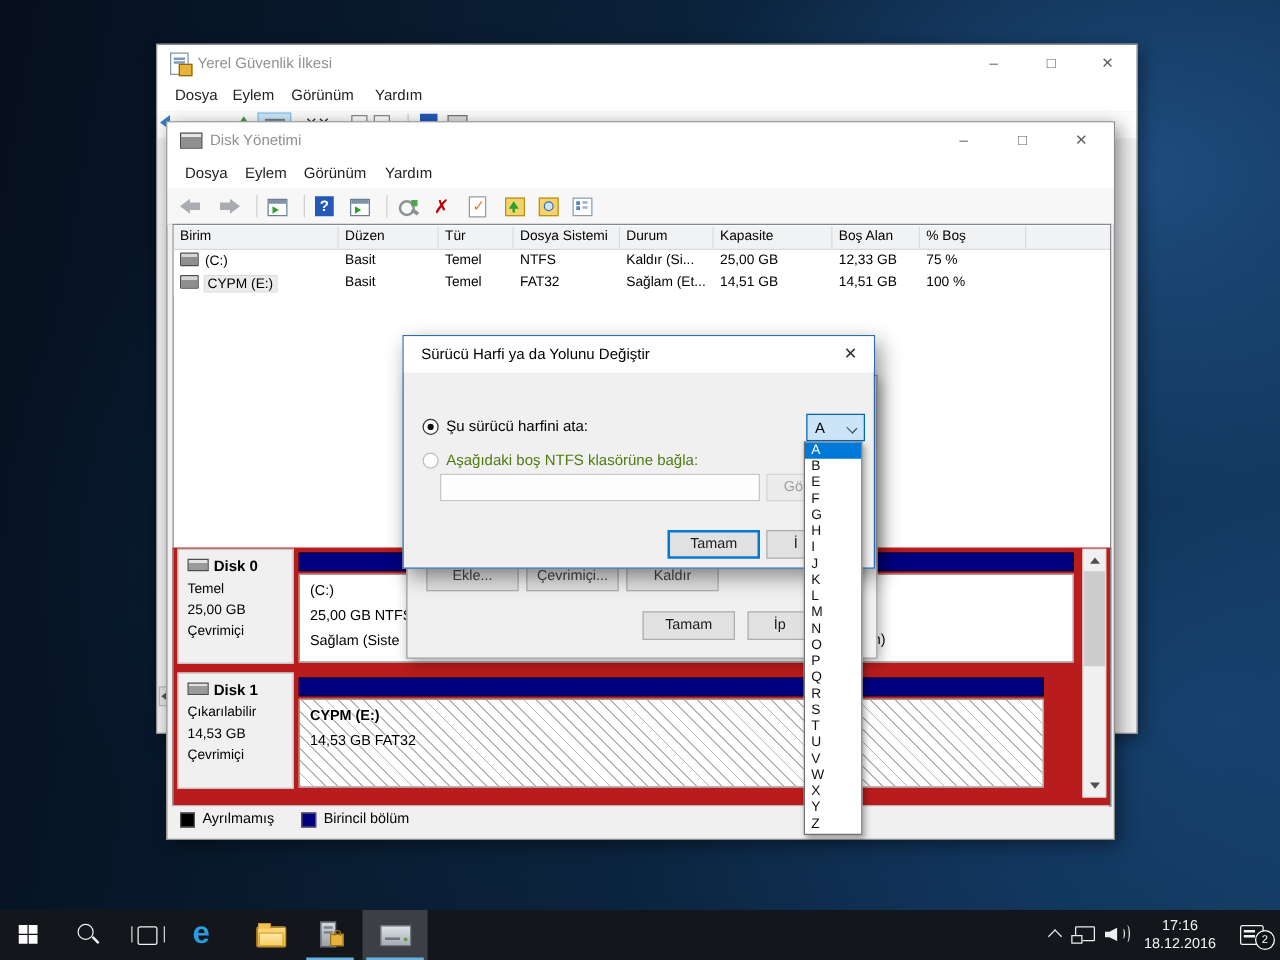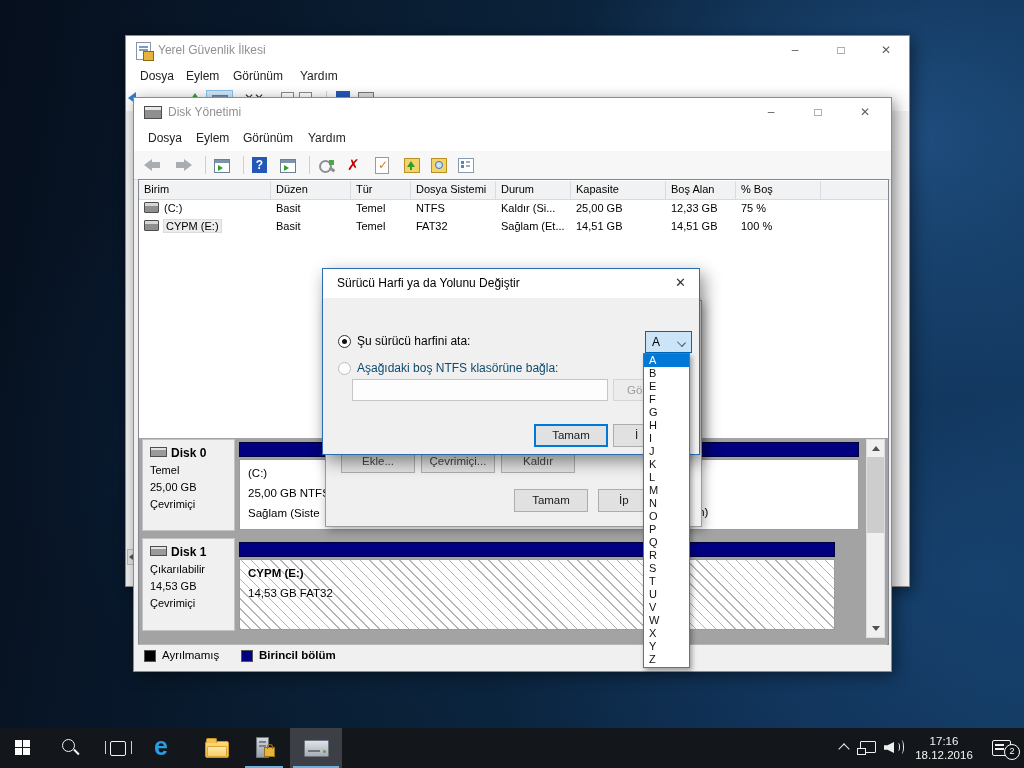--- a/index.html
+++ b/index.html
@@ -35,21 +35,21 @@
   .tb-win i{position:absolute;left:0;right:0;top:0;height:3px;background:#7d92ab;}
   .tb-win b{position:absolute;left:3px;top:5px;width:0;height:0;border:3px solid transparent;border-left:5px solid #2f9e2f;}
   .vol-icon{display:inline-block;width:13px;height:9px;border:1px solid #4d4d4d;border-radius:1px;
     background:linear-gradient(#d6d6d6 0 3px,#8f8f8f 3px 100%);vertical-align:-1px;margin-right:5px;}
   .vl{position:absolute;background:#fff;border:1px solid #828790;}
   .vl-header{position:absolute;left:0;right:0;top:1px;height:18px;background:#f1f2f3;border-bottom:1px solid #d9d9d9;display:flex;}
   .vl-h{box-sizing:border-box;border-right:1px solid #d9dbde;font-size:11px;padding:2px 17px 0 5px;white-space:nowrap;overflow:hidden;}
   .vl-row{position:absolute;left:0;right:0;height:18px;display:flex;background:#fff;}
   .vl-c{box-sizing:border-box;font-size:11px;padding:2px 0 0 5px;white-space:nowrap;overflow:hidden;}
   .sel-soft{background:#ececec;outline:1px solid #dcdcdc;padding:0 2px;}
-  .graph{position:absolute;background:#a3a3a3;border:1px solid #828790;border-top:none;}
+  .graph{position:absolute;background:#b91c1c;border:1px solid #828790;border-top:none;}
   .disk-label{position:absolute;background:#f0f0f0;border:1px solid #c3c3c3;font-size:11px;padding:5px 0 0 7px;box-sizing:border-box;line-height:17px;}
   .disk-label b{font-size:12px;}
   .disk-glyph{display:inline-block;width:15px;height:8px;border:1px solid #4d4d4d;
     background:linear-gradient(#e2e2e2 0 2px,#9a9a9a 2px 100%);margin-right:4px;vertical-align:0px;}
   .pbar{position:absolute;background:#000080;border:1px solid #00003c;box-sizing:border-box;}
   .pbody{position:absolute;background:#fff;border:1px solid #9c9c9c;box-sizing:border-box;font-size:11.5px;line-height:20px;padding:3px 0 0 8px;overflow:hidden;}
   .pbody.hatch{background:
       repeating-linear-gradient(45deg, rgba(120,120,120,.55) 0 1px, transparent 1px 7px),#fff;}
   .pbody.hatch div{text-shadow:0 0 2px #fff,0 0 2px #fff,0 0 2px #fff;}
   .vscroll{position:absolute;width:19px;background:#f0f0f0;border:1px solid #dedede;box-sizing:border-box;}
@@ -295,21 +295,21 @@
         <span class="vs-btn" style="top:180px;">
           <span class="tri" style="left:5px;top:6px;border-width:5px 4px 0 4px;border-color:#505050 transparent transparent transparent;"></span>
           </span>
       </div>
     </div>
 
     <div class="legend" style="left:4px;top:546px;width:749px;height:24px;">
       <span class="swatch" style="left:6px;background:#000;"></span>
       <span style="position:absolute;left:24px;top:4px;">Ayrılmamış</span>
       <span class="swatch" style="left:103px;background:#000080;"></span>
-      <span style="position:absolute;left:121px;top:4px;font-weight:bold;">Birincil bölüm</span>
+      <span style="position:absolute;left:121px;top:4px;">Birincil bölüm</span>
     </div>
   </div>
 
   <div class="dlg" style="left:325px;top:300px;width:377px;height:227px;z-index:3;border:1px solid #9b9b9b;box-shadow:2px 3px 10px rgba(0,0,0,.35);">
     <span class="btn" style="left:15px;top:149px;color:#444;">Ekle...</span>
     <span class="btn" style="left:95px;top:149px;color:#444;">Çevrimiçi...</span>
     <span class="btn" style="left:175px;top:149px;color:#444;">Kaldır</span>
     <span class="btn" style="left:188px;top:188px;">Tamam</span>
     <span class="btn frag" style="left:272px;top:188px;padding-left:20px;">İp</span>
   </div>
@@ -321,21 +321,21 @@
     </div>
     <span class="radio" style="left:15px;top:66px;">
         <span class="dot"></span>
       </span>
     <span class="dlg-label" style="left:34px;top:65px;">Şu sürücü harfini ata:</span>
     <span class="combo" style="left:322px;top:62px;">
       <span class="val">A</span>
       <span class="chev"></span>
     </span>
     <span class="radio off" style="left:15px;top:93px;"></span>
-    <span class="dlg-label" style="left:34px;top:92px;color:#0c4a6e;">Aşağıdaki boş NTFS klasörüne bağla:</span>
+    <span class="dlg-label" style="left:34px;top:92px;color:#4d7c0f;">Aşağıdaki boş NTFS klasörüne bağla:</span>
     <span class="textbox" style="left:29px;top:110px;width:256px;height:22px;"></span>
     <span class="btn frag disabled" style="left:290px;top:110px;height:22px;padding-left:13px;">Gö</span>
     <span class="btn default" style="left:211px;top:155px;">Tamam</span>
     <span class="btn frag" style="left:290px;top:155px;padding-left:21px;">İ</span>
   </div>
 
   <div class="ddlist" style="left:643px;top:353px;width:47px;height:315px;">
     <div class="dd-item sel">A</div>
     <div class="dd-item">B</div>
     <div class="dd-item">E</div>

